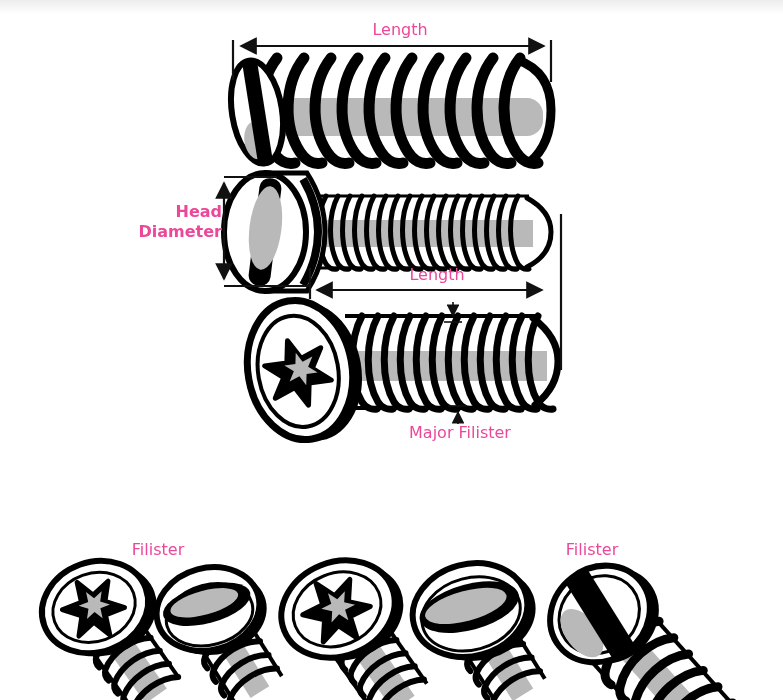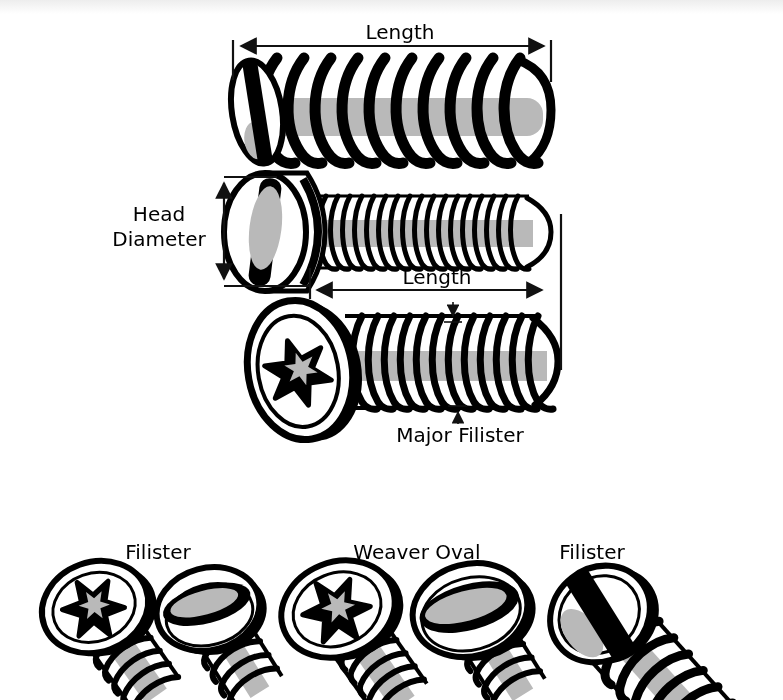--- a/index.html
+++ b/index.html
@@ -7,24 +7,24 @@
     position:relative;width:783px;height:700px;overflow:hidden;
     background:#ffffff;font-family:"DejaVu Sans",sans-serif;
   }
   .topstrip{
     position:absolute;left:0;top:0;width:783px;height:14px;
     background:linear-gradient(#ededed,#ffffff);
   }
   .screw{position:absolute;}
   .dims{position:absolute;left:0;top:0;pointer-events:none;}
   .lbl{
-    position:absolute;font-size:20px;color:#000000;text-align:center;
+    position:absolute;font-size:16px;color:#ec4899;text-align:center;
     line-height:1.25;white-space:normal;
   }
-  .lbl.right{text-align:center;}
+  .lbl.right{text-align:right;font-weight:bold;}
 </style>
 </head>
 <body>
 
 <div class="canvas">
 
   <div class="topstrip"></div>
 
   <svg width="0" height="0" style="position:absolute" aria-hidden="true">
     <defs>
@@ -256,17 +256,16 @@
   <div class="lbl" style="left:330px;top:20px;width:140px">Length</div>
 
   <div class="lbl right" style="left:96px;top:202px;width:126px">Head Diameter</div>
 
   <div class="lbl" style="left:377px;top:265px;width:120px">Length</div>
 
   <div class="lbl" style="left:360px;top:423px;width:200px">Major Filister</div>
 
   <div class="lbl" style="left:88px;top:540px;width:140px">Filister</div>
 
-  <div class="lbl" style="left:337px;top:540px;width:160px">Weaver Oval</div>
 
   <div class="lbl" style="left:522px;top:540px;width:140px">Filister</div>
 
 </div>
 
 </body></html>

